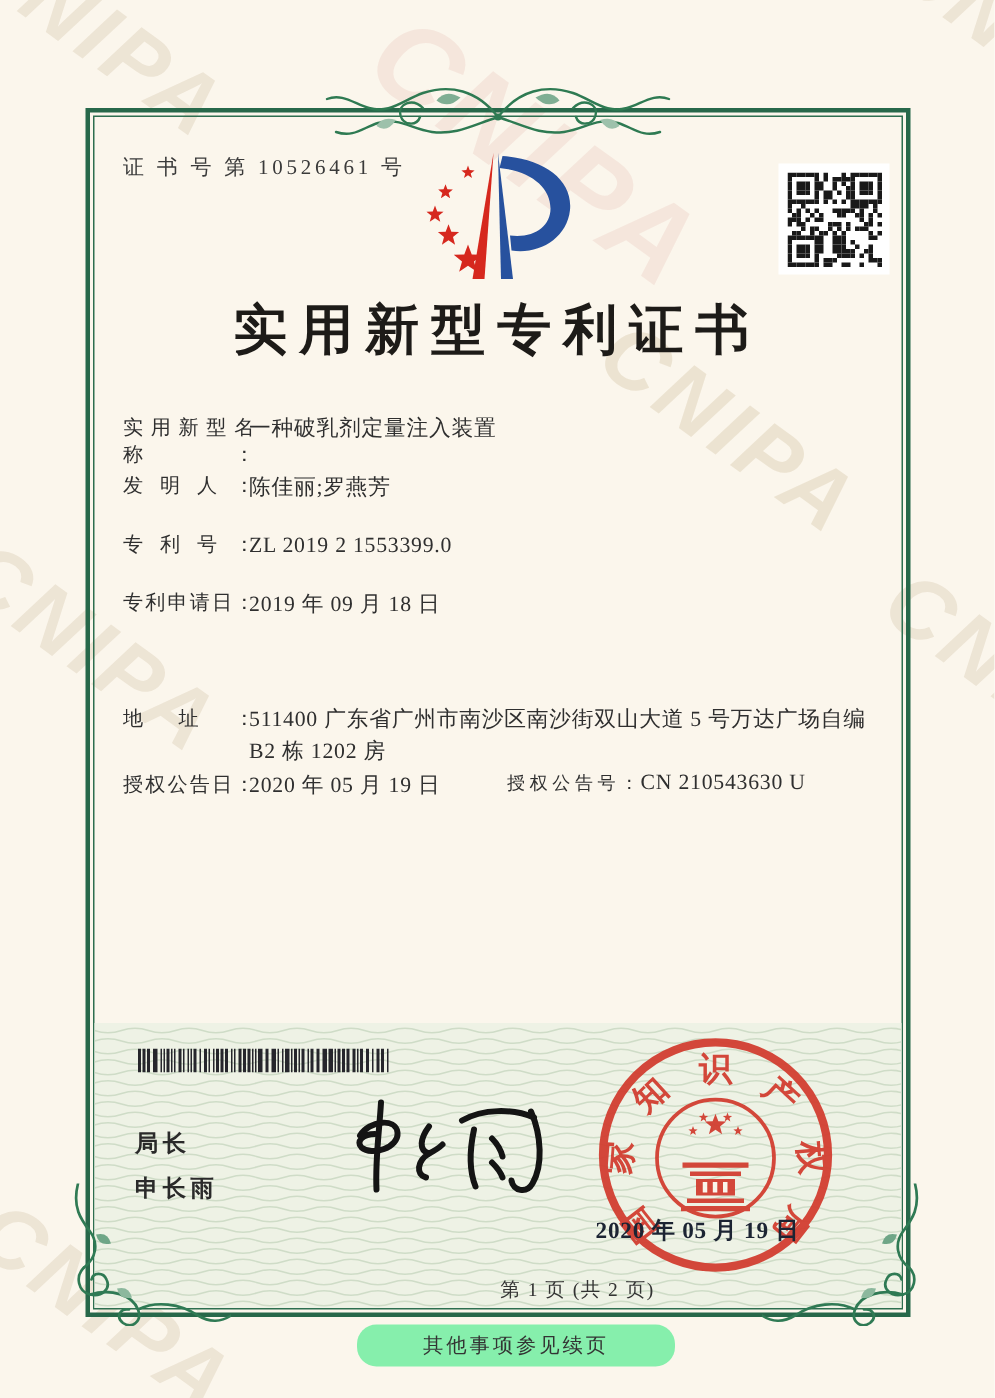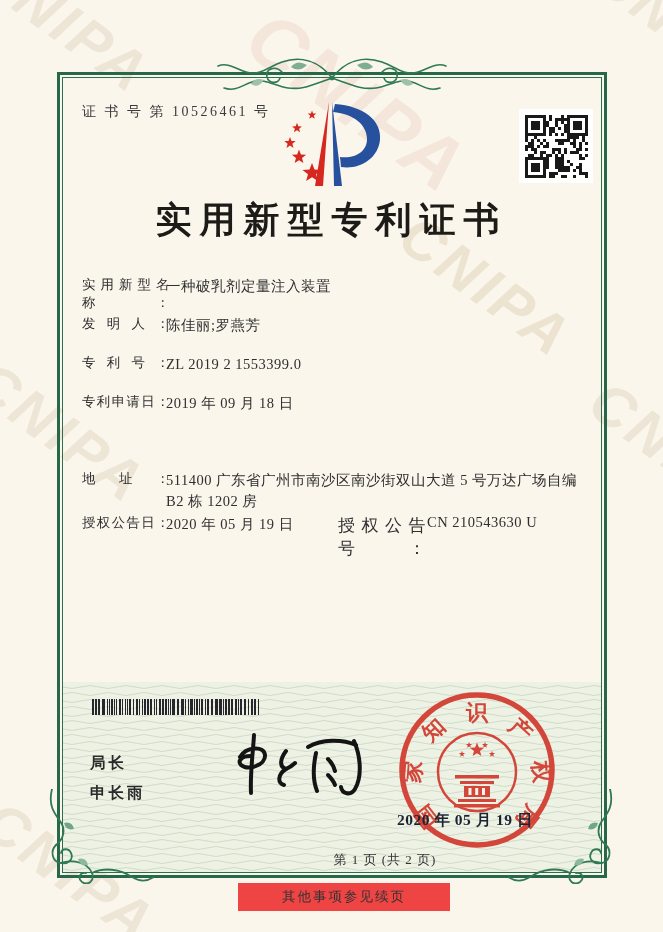--- a/index.html
+++ b/index.html
@@ -31,41 +31,41 @@
   .logo{position:absolute;left:255px;top:96px;z-index:3;}
   .qrbox{position:absolute;left:519px;top:109px;width:74px;height:74px;background:#ffffff;z-index:3;}
   .qrbox svg{position:absolute;left:5.5px;top:5.5px;}
   .title{position:absolute;left:0;top:196px;width:663px;text-align:center;font-size:36px;font-weight:700;
          letter-spacing:8px;color:#1d1b18;z-index:3;}
   
   .row{position:absolute;left:82px;font-size:14.5px;color:#2f2f2f;letter-spacing:0.5px;z-index:3;width:520px;}
   .lbl{display:inline-block;width:88px;font-size:13.4px;text-align:justify;text-align-last:justify;
        vertical-align:baseline;}
   .val{position:absolute;left:84px;top:0;width:426px;line-height:20.5px;}
-  .lbl2{position:absolute;left:256px;top:0;width:88px;display:inline-block;font-size:17px;
+  .lbl2{position:absolute;left:256px;top:0;width:88px;display:inline-block;font-size:12px;
         text-align:justify;text-align-last:justify;}
   .val2{position:absolute;left:345px;top:0;width:170px;}
   .r1{top:276px}.r2{top:315px}.r3{top:354px}.r4{top:393px}.r5{top:431px}.r6{top:470px}.r7{top:514px}
   
   .paras{position:absolute;left:82px;top:546px;width:503px;font-size:13.8px;line-height:21.6px;
          text-align:justify;color:#3b3b3b;z-index:3;}
   .paras p{margin:0;text-indent:2em;}
   
   .barcode{position:absolute;left:92px;top:699px;z-index:3;}
   .official{position:absolute;left:90px;top:748px;font-size:15.5px;letter-spacing:3px;line-height:30px;
             color:#2a2a2a;z-index:3;font-weight:bold;}
   .sig{position:absolute;left:220px;top:727px;z-index:3;}
   .seal{position:absolute;left:395px;top:688px;z-index:4;}
   .seal svg{opacity:.93;}
   .seal-date{position:absolute;left:390px;top:810px;width:150px;text-align:center;font-size:15.5px;
              font-weight:600;color:#1c2433;letter-spacing:0.5px;z-index:5;}
   .pageinfo{position:absolute;left:57px;top:851px;width:656px;text-align:center;font-size:13px;
             letter-spacing:1px;color:#333;z-index:3;}
-  .footnote{position:absolute;left:238px;top:883px;width:212px;height:28px;background:#ef4444;
-            text-align:center;line-height:27px;font-size:13.5px;letter-spacing:2px;color:#333;z-index:3;}
+  .footnote{position:absolute;left:238px;top:883px;width:212px;height:28px;background:#86efac;
+            text-align:center;line-height:27px;font-size:13.5px;letter-spacing:2px;color:#333;z-index:3;border-radius:13px;}
 </style>
 </head>
 <body>
 
 <div class="page">
 
   <div class="wm wm-a">CNIPA</div>
   <div class="wm wm-b">CNIPA</div>
   <div class="wm wm-c">CNIPA</div>
   <div class="wm wm-d">CNIPA</div>

